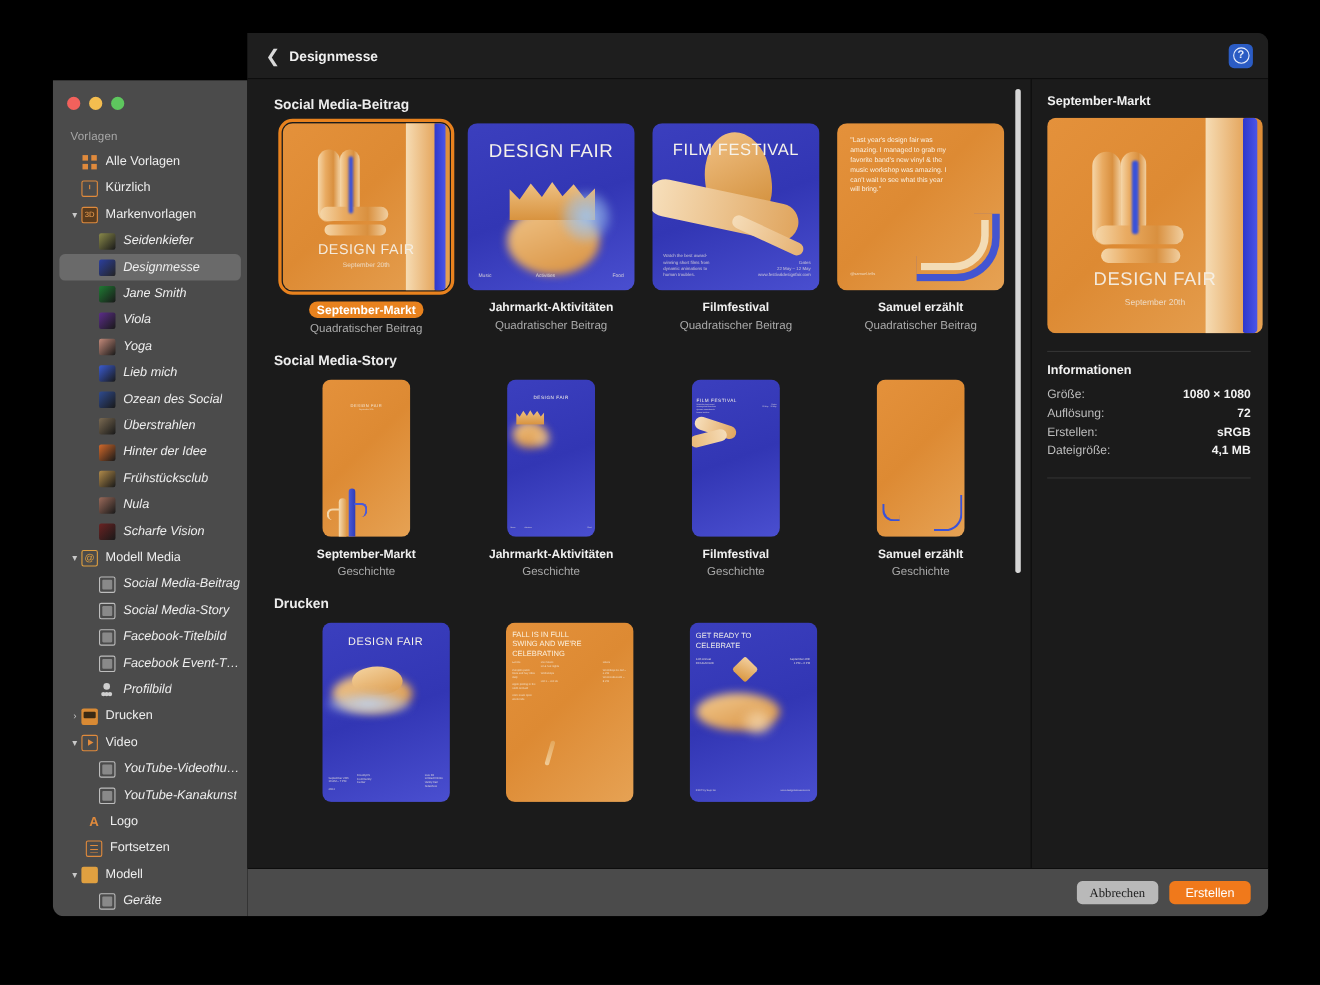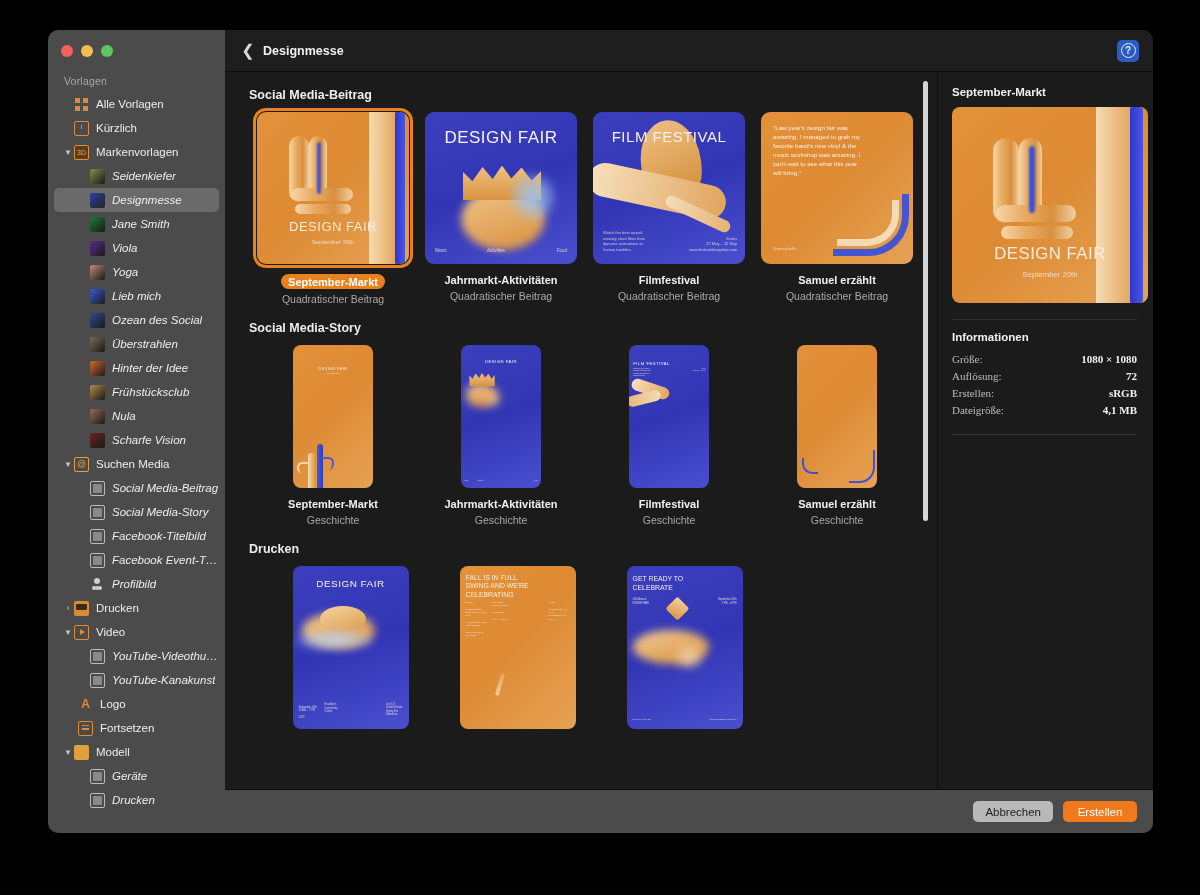--- a/index.html
+++ b/index.html
@@ -19,21 +19,21 @@
     overflow: hidden;
     display: flex;
     box-shadow: 0 10px 40px rgba(0,0,0,.8);
   }
 
   
   #sidebar {
     width: 177px;
     background: #4b4b4b;
     position: relative;
-    display: flex; flex-direction: column;
+    display: flex; flex-direction: column; margin-top: 43px;
   }
   #traffic {
     height: 42px;
     display: flex; align-items: center;
     padding-left: 13px; gap: 8px;
   }
   .light { width: 12px; height: 12px; border-radius: 50%; }
   .light.red    { background: #f2615c; }
   .light.yellow { background: #f4bd4f; }
   .light.green  { background: #5cc martian; }
@@ -266,21 +266,21 @@
     width: 215px; flex: 0 0 215px;
     background: #1b1b1b;
     padding: 14px 16px 0 14px;
   }
   #info h3 { font-size:11.5px; font-weight:700; color:#f0f0f0; margin-bottom:9px; }
   #preview {
     width: 196px; height: 196px; border-radius: 8px; overflow:hidden; position:relative;
   }
   .hr { height:1px; background:#333333; margin:16px 0 11px 0; }
   #info h4 { font-size:11.5px; font-weight:700; color:#f0f0f0; margin-bottom:7px; }
-  .kv { display:flex; justify-content:space-between; font-size:11px; padding:2.5px 0;font-family:Liberation Serif, serif; }
+  .kv { display:flex; justify-content:space-between; font-size:11px; padding:2.5px 0; }
   .kv .k { color:#bdbdbd; }
   .kv .v { color:#f2f2f2; font-weight:600; }
 
   
   #vscroll {
     position:absolute; right: 9px; top: 9px;
     width: 5px; height: 440px;
     background: #d6d6d6; border-radius: 3px;
   }
 
@@ -292,21 +292,21 @@
     display:flex; align-items:center; justify-content:flex-end;
     padding-right: 16px; gap: 10px;
   }
   .btn {
     height: 21px; min-width: 74px;
     border-radius: 5px; border:none;
     font-size: 11.5px; font-family: inherit;
     display:flex;align-items:center;justify-content:center;
     padding: 0 12px;
   }
-  .btn.cancel { background:#b9b9b9; color:#1c1c1c; }
+  .btn.cancel { background:#b9b9b9; color:#1c1c1c;font-family:Liberation Serif, serif; }
   .btn.primary { background:#f0791b; color:#ffffff; }
 </style>
 </head>
 <body>
 
 <div id="window">
 
   <div id="sidebar">
     <div id="traffic">
       <div class="light red"></div>
@@ -386,21 +386,21 @@
           <span class="lbl">Nula</span>
         </div>
         <div class="srow lvl1">
           <span class="disc"></span>
           <span class="ico thumbico" style="background: linear-gradient(135deg, rgb(106, 34, 34), rgba(0, 0, 0, 0.667));"></span>
           <span class="lbl">Scharfe Vision</span>
         </div>
         <div class="srow lvl0">
           <span class="disc">▾</span>
           <span class="ico ic-at"></span>
-          <span class="lbl">Suchen Media</span>
+          <span class="lbl">Modell Media</span>
         </div>
         <div class="srow lvl1">
           <span class="disc"></span>
           <span class="ico gi"></span>
           <span class="lbl">Social Media-Beitrag</span>
         </div>
         <div class="srow lvl1">
           <span class="disc"></span>
           <span class="ico gi"></span>
           <span class="lbl">Social Media-Story</span>

